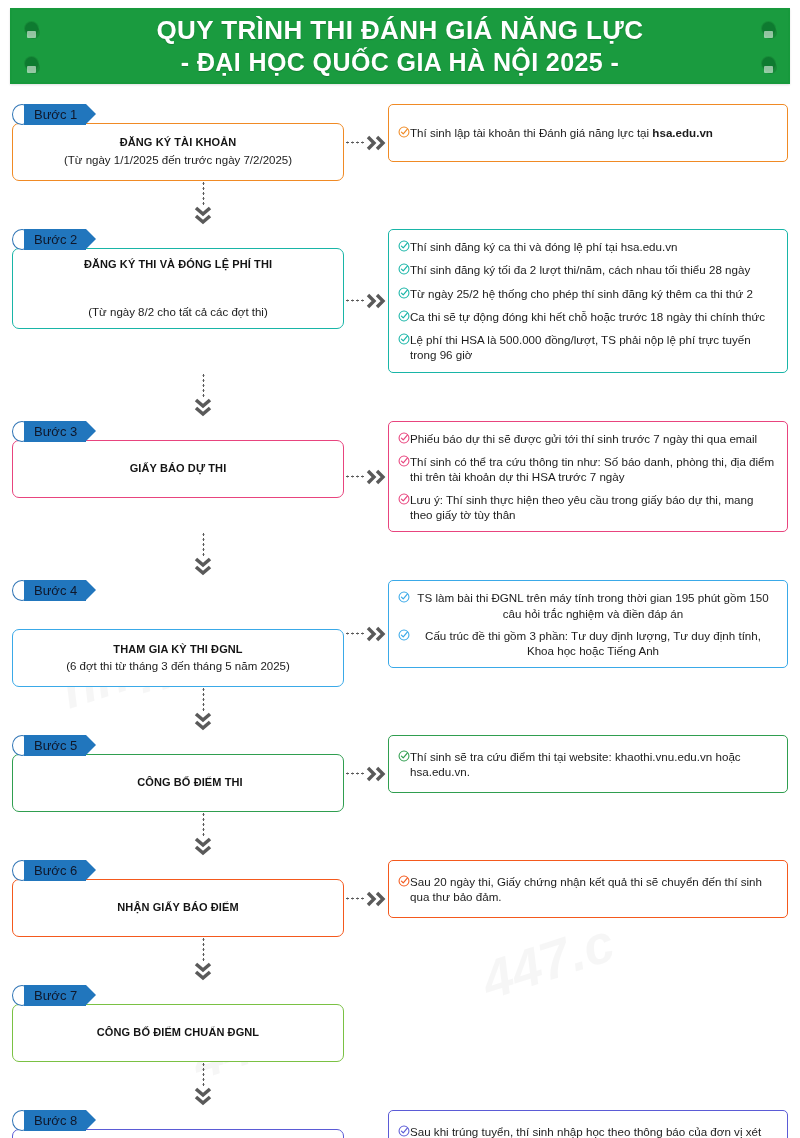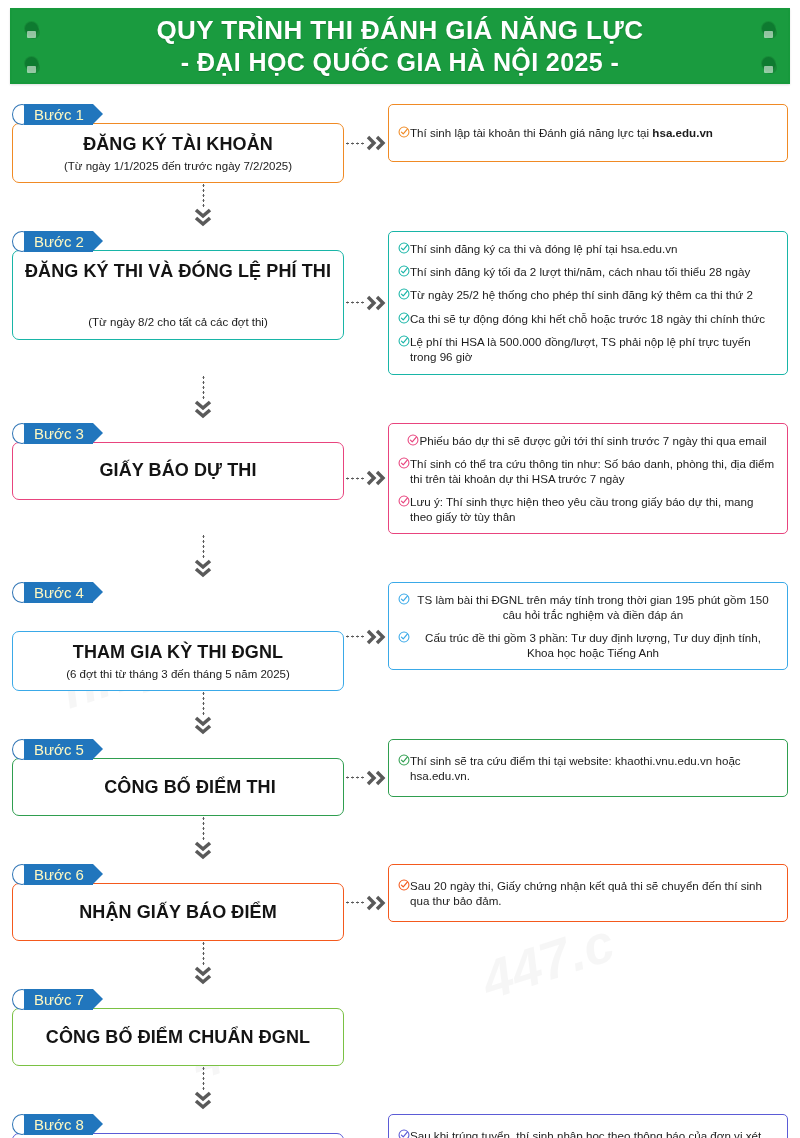--- a/index.html
+++ b/index.html
@@ -119,22 +119,22 @@
     width: 20px;
     height: 21px;
     border-radius: 50%;
     background: #ffffff;
     border: 1.4px solid #2f74b5;
     z-index: 1;
   }
   .badge-body {
     position: relative;
     background: #2176bd;
-    color: #fef9c3;
-    font-size: 15px;
+    color: #0f172a;
+    font-size: 13px;
     font-weight: 400;
     line-height: 21px;
     padding: 0 9px 0 10px;
     z-index: 2;
   }
   .badge-body::after {
     content: "";
     position: absolute;
     right: -10px;
     top: 0;
@@ -153,21 +153,21 @@
     border-radius: 7px;
     min-height: 58px;
     display: flex;
     flex-direction: column;
     align-items: center;
     justify-content: center;
     padding: 9px 12px;
     z-index: 3;
   }
   .step-title {
-    font-size: 18px;
+    font-size: 11px;
     font-weight: 700;
     color: #141414;
     text-align: left;
     letter-spacing: 0.1px;
     line-height: 1.25;
   }
   .step-sub {
     margin-top: 3px;
     font-size: 11.5px;
     font-weight: 400;
@@ -371,21 +371,21 @@
         </div><div class="step-box" style="border-color: rgb(232, 68, 126);">
           <div class="step-title">GIẤY BÁO DỰ THI</div>
         </div></div>
       <div class="h-connector">
         <span class="h-dots"></span>
         <svg class="h-chev" width="22" height="16" viewBox="0 0 22 16" aria-hidden="true">
           <path d="M2 2 L8 8 L2 14" fill="none" stroke="#5a5a5a" stroke-width="3.4" stroke-linecap="butt" stroke-linejoin="miter"></path>
           <path d="M11 2 L17 8 L11 14" fill="none" stroke="#5a5a5a" stroke-width="3.4" stroke-linecap="butt" stroke-linejoin="miter"></path>
         </svg>
       </div>
-      <div class="detail" style="border-color: rgb(232, 68, 126); align-items: center;">
+      <div class="detail" style="border-color: rgb(232, 68, 126);">
         <div class="bullet">
           <span class="tick"><svg width="12" height="12" viewBox="0 0 16 16" aria-hidden="true">
               <circle cx="8" cy="8" r="6.6" fill="none" stroke="#e8447e" stroke-width="1.4"></circle>
               <path d="M4.6 8.2 L7 10.6 L12.4 4.2" fill="none" stroke="#e8447e" stroke-width="1.6" stroke-linecap="round" stroke-linejoin="round"></path>
             </svg></span>
           <span class="btxt">Phiếu báo dự thi sẽ được gửi tới thí sinh trước 7 ngày thi qua email</span>
         </div>
         <div class="bullet">
           <span class="tick"><svg width="12" height="12" viewBox="0 0 16 16" aria-hidden="true">
               <circle cx="8" cy="8" r="6.6" fill="none" stroke="#e8447e" stroke-width="1.4"></circle>

